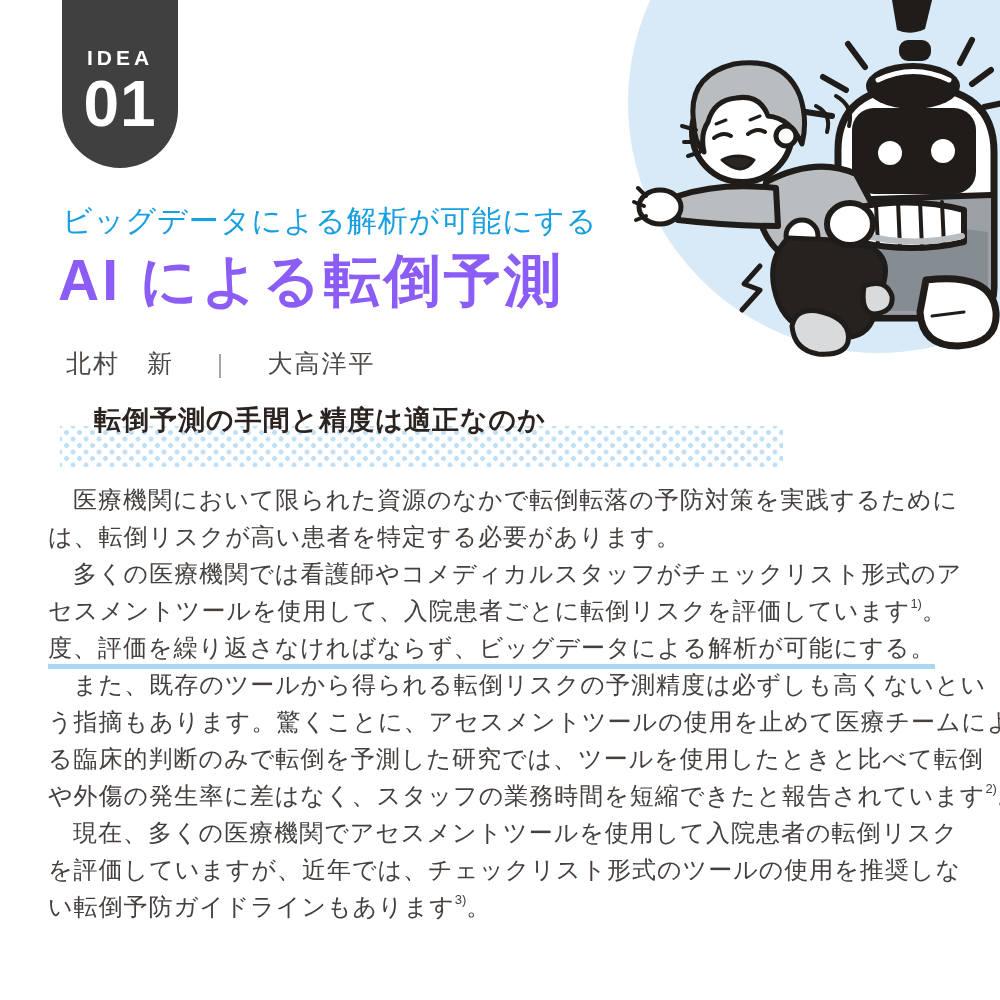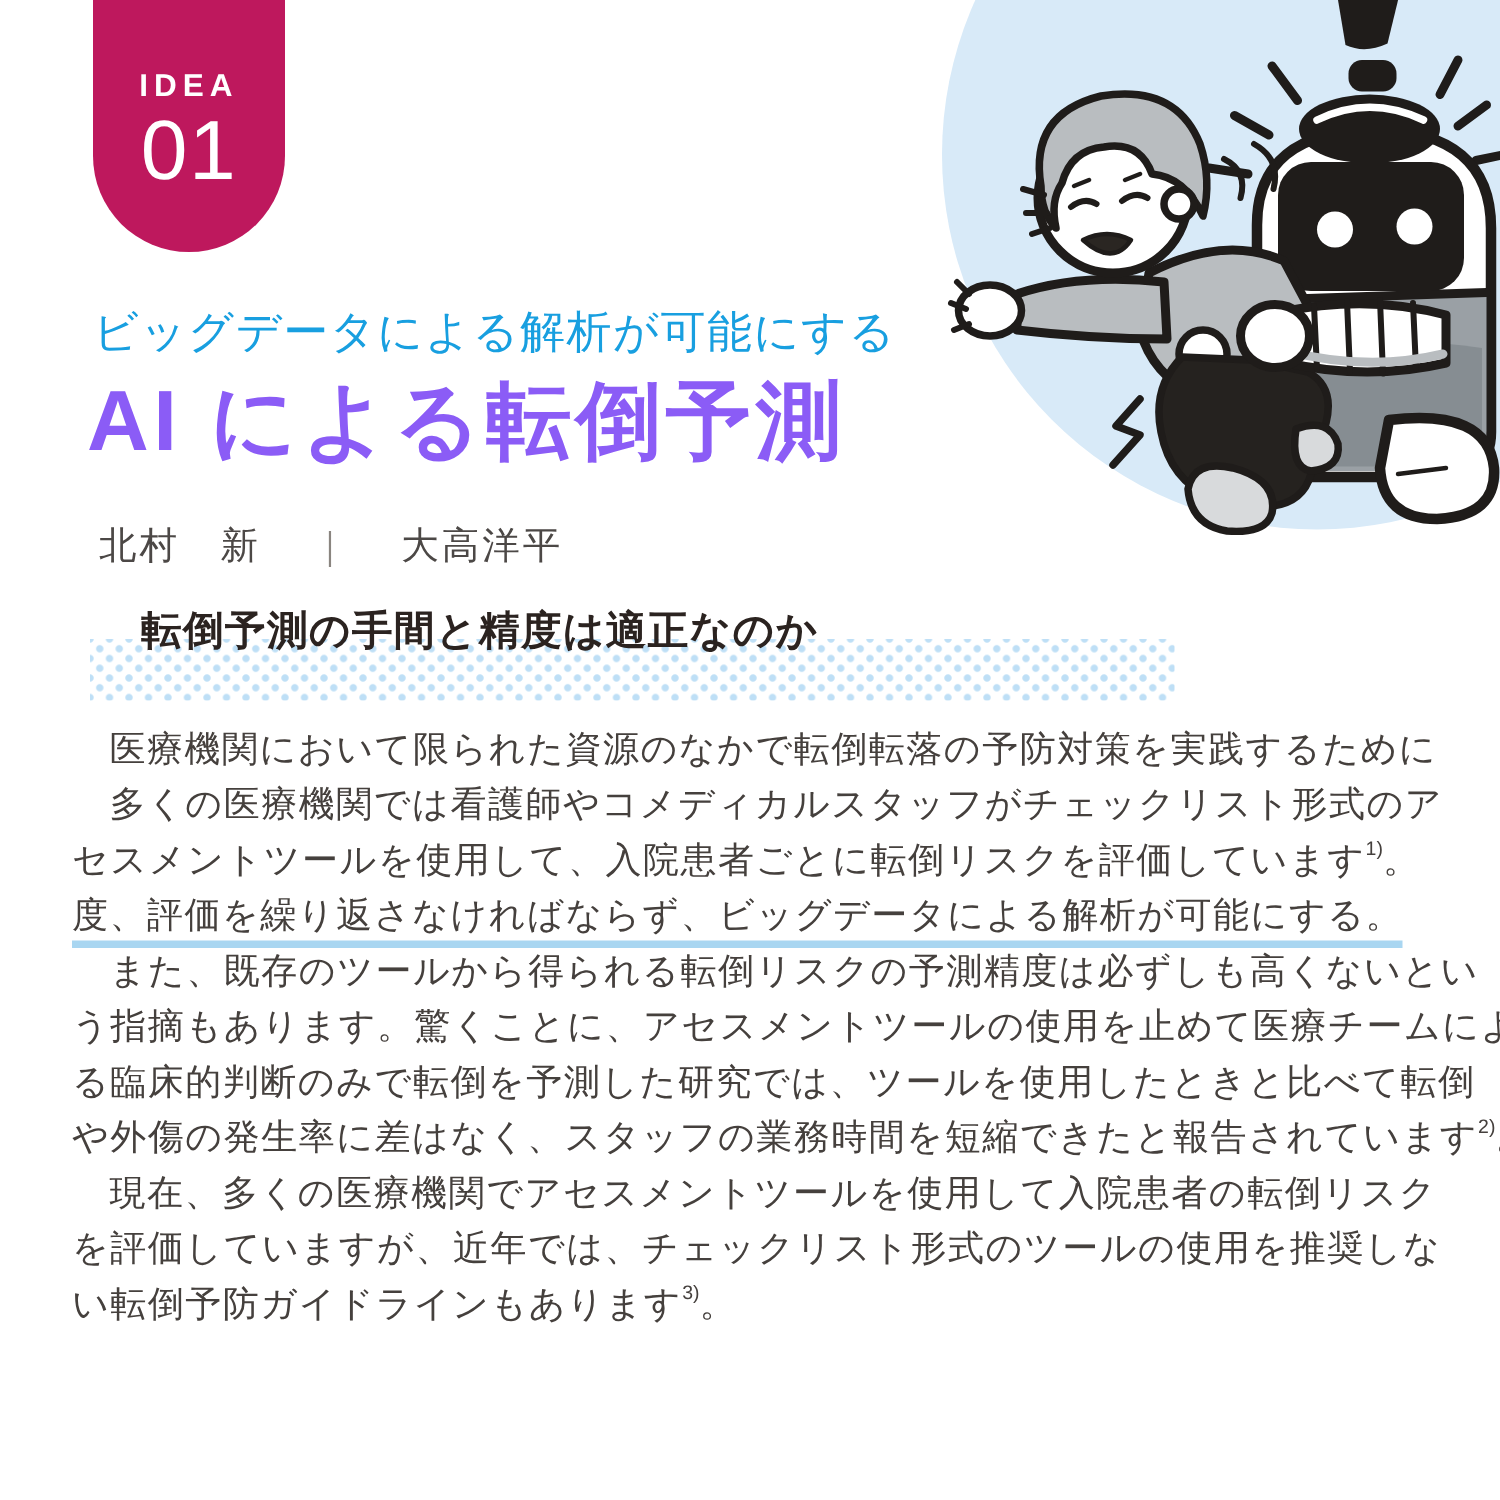--- a/index.html
+++ b/index.html
@@ -3,26 +3,26 @@
 <meta charset="utf-8">
 <style>
   html,body{margin:0;padding:0;}
   body{
     width:1000px;height:1000px;position:relative;background:#ffffff;
     font-family:"Liberation Sans","DejaVu Sans",sans-serif;
     overflow:hidden;
   }
   
   .badge{
-    position:absolute;left:62px;top:0;width:128px;height:168px;
-    background:#be185d;border-radius:0 0 64px 64px;
+    position:absolute;left:62px;top:0;width:116px;height:168px;
+    background:#404040;border-radius:0 0 64px 64px;
     color:#fff;text-align:center;
   }
   .badge .kicker{margin-top:46px;font-size:21px;font-weight:bold;letter-spacing:4px;}
-  .badge .num{margin-top:2px;font-size:56px;font-weight:normal;letter-spacing:1px;line-height:1;}
+  .badge .num{margin-top:2px;font-size:64px;font-weight:bold;letter-spacing:1px;line-height:1;}
   
   .subtitle{
     position:absolute;left:62px;top:201px;
     font-size:30px;font-weight:normal;color:#189fe0;letter-spacing:1px;
   }
   .title{
     position:absolute;left:58px;top:243px;
     font-size:57px;font-weight:800;color:#8b5cf6;letter-spacing:3px;text-align:center;
   }
   .authors{
@@ -159,20 +159,21 @@
   <span>大高洋平</span>
 </div>
 
 <div class="section-wrap">
   <div class="halftone"></div>
   <div class="section-heading">転倒予測の手間と精度は適正なのか</div>
 </div>
 
 <div class="body-text">
     <div class="body-line"><span class="seg-normal">　医療機関において限られた資源のなかで転倒転落の予防対策を実践するために</span></div>
+    <div class="body-line"><span class="seg-normal">は、転倒リスクが高い患者を特定する必要があります。</span></div>
     <div class="body-line"><span class="seg-normal">　多くの医療機関では看護師やコメディカルスタッフがチェックリスト形式のア</span></div>
     <div class="body-line"><span class="seg-normal">セスメントツールを使用して、入院患者ごとに転倒リスクを評価しています</span><span class="seg-sup">1)</span><span class="seg-normal">。</span></div>
     <div class="body-line"><span class="seg-underline">度、評価を繰り返さなければならず、ビッグデータによる解析が可能にする。</span></div>
     <div class="body-line"><span class="seg-normal">　また、既存のツールから得られる転倒リスクの予測精度は必ずしも高くないとい</span></div>
     <div class="body-line"><span class="seg-normal">う指摘もあります。驚くことに、アセスメントツールの使用を止めて医療チームによ</span></div>
     <div class="body-line"><span class="seg-normal">る臨床的判断のみで転倒を予測した研究では、ツールを使用したときと比べて転倒</span></div>
     <div class="body-line"><span class="seg-normal">や外傷の発生率に差はなく、スタッフの業務時間を短縮できたと報告されています</span><span class="seg-sup">2)</span><span class="seg-normal">。</span></div>
     <div class="body-line"><span class="seg-normal">　現在、多くの医療機関でアセスメントツールを使用して入院患者の転倒リスク</span></div>
     <div class="body-line"><span class="seg-normal">を評価していますが、近年では、チェックリスト形式のツールの使用を推奨しな</span></div>
     <div class="body-line"><span class="seg-normal">い転倒予防ガイドラインもあります</span><span class="seg-sup">3)</span><span class="seg-normal">。</span></div>

